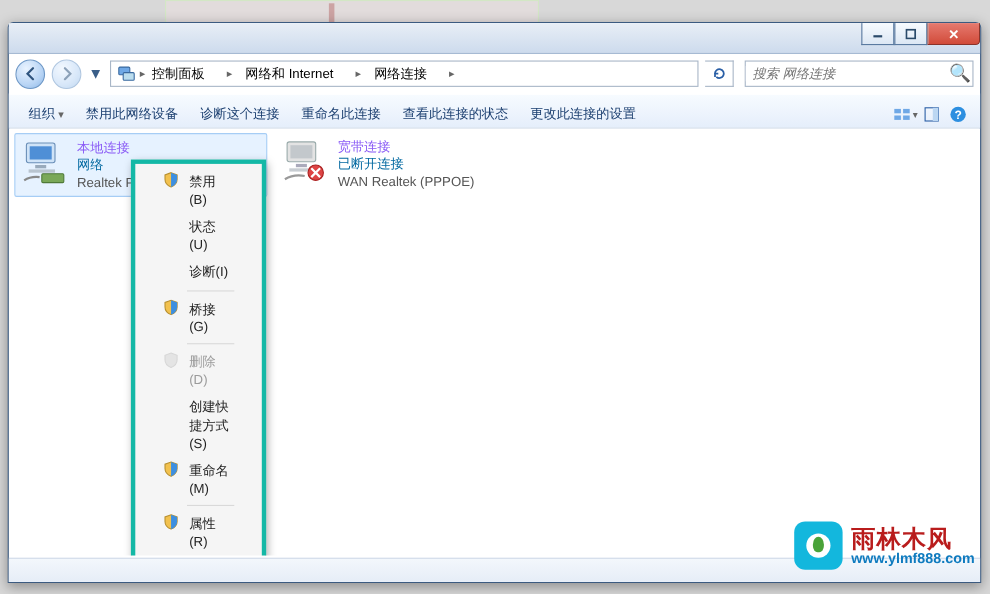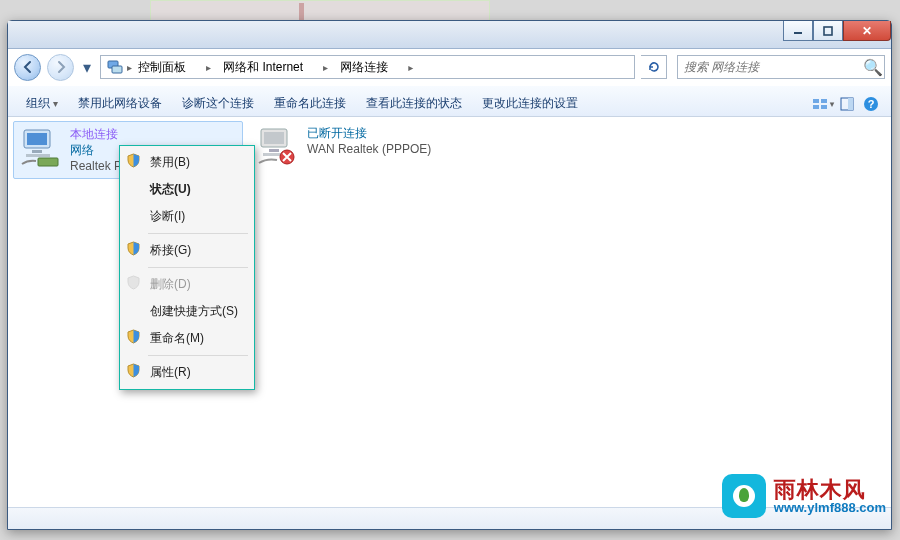--- a/index.html
+++ b/index.html
@@ -35,23 +35,23 @@
 .toolbar .ricon { width: 24px; height: 24px; display: flex; align-items: center; justify-content: center; cursor: pointer; }
 
 .content { position: absolute; top: 96px; left: 1px; right: 1px; bottom: 24px; background: #fff; overflow: hidden; }
 .conn-item { position: absolute; display: flex; padding: 4px 6px; width: 230px; font-size: 12px; line-height: 16px; cursor: pointer; }
 .conn-item.sel { background: #e6f2ff; border: 1px solid #a6cdf5; border-radius: 2px; }
 .conn-icon { width: 42px; height: 42px; margin-right: 8px; flex-shrink: 0; }
 .conn-text .line1 { color: #8b5cf6; }
 .conn-text .line2 { color: #0369a1; }
 .conn-text .line3 { color: #555; }
 
-.ctxmenu { position: absolute; background: #f5f5f5; border: 1px solid #14b8a6; box-shadow: 2px 3px 8px rgba(0,0,0,.35); font-size: 12px; padding: 3px 0; width: 136px; }
+.ctxmenu { position: absolute; background: #f5f5f5; border: 4px solid #14b8a6; box-shadow: 2px 3px 8px rgba(0,0,0,.35); font-size: 12px; padding: 3px 19px; width: 123px; }
 .ctxmenu .mi { padding: 5px 8px 5px 30px; position: relative; cursor: pointer; color: #222; }
-.ctxmenu .mi.bold { font-weight: bold; }
+.ctxmenu .mi.bold { font-weight: normal; }
 .ctxmenu .mi.disabled { color: #9b9b9b; cursor: default; }
 .ctxmenu .sep { height: 1px; background: #d9d9d9; margin: 3px 6px 3px 28px; }
 .ctxmenu .mi .shield { position: absolute; left: 6px; top: 4px; width: 15px; height: 15px; }
 
 .statusbar { position: absolute; bottom: 0; left: 0; right: 0; height: 22px; background: linear-gradient(#f3f7fc,#e6edf7); border-top: 1px solid #ccd8e8; }
 
 
 .watermark { position: absolute; right: 14px; bottom: 22px; display: flex; align-items: center; gap: 8px; }
 .wm-badge { width: 44px; height: 44px; border-radius: 10px; background: #13b7dd; display: flex; align-items: center; justify-content: center; }
 .wm-badge .leaf { width: 22px; height: 22px; background: #fff; border-radius: 50%; position: relative; }
@@ -192,20 +192,21 @@
       <svg class="conn-icon" viewBox="0 0 42 42">
         <rect x="4" y="4" width="26" height="18" rx="2" fill="#e3e3e3" stroke="#9aa"></rect>
         <rect x="7" y="7" width="20" height="12" fill="#c3c8cc"></rect>
         <rect x="12" y="24" width="10" height="3" fill="#aab"></rect>
         <rect x="6" y="28" width="24" height="3" fill="#c8cdd2"></rect>
         <path d="M2 38 q8 -5 18 -3" stroke="#999" stroke-width="2" fill="none"></path>
         <circle cx="30" cy="32" r="7" fill="#d44" stroke="#a22"></circle>
         <path d="M26 28 l8 8 M34 28 l-8 8" stroke="#fff" stroke-width="2"></path>
       </svg>
       <div class="conn-text">
+        <div class="line1">宽带连接</div>
         <div class="line2">已断开连接</div>
         <div class="line3">WAN Realtek (PPPOE)</div>
       </div>
     </div>
 
     <div class="ctxmenu" style="left:110px; top:28px;">
       <div class="mi">
         <svg class="shield" viewBox="0 0 15 15">
             <path d="M7.5 1 L13 3 v4 c0 4 -3 6 -5.5 7 C5 13 2 11 2 7 V3 Z" fill="#f2c14e" stroke="#b89030"></path>
             <path d="M7.5 1 L13 3 v4 c0 4 -3 6 -5.5 7 V1 Z" fill="#3d8fe0"></path>

